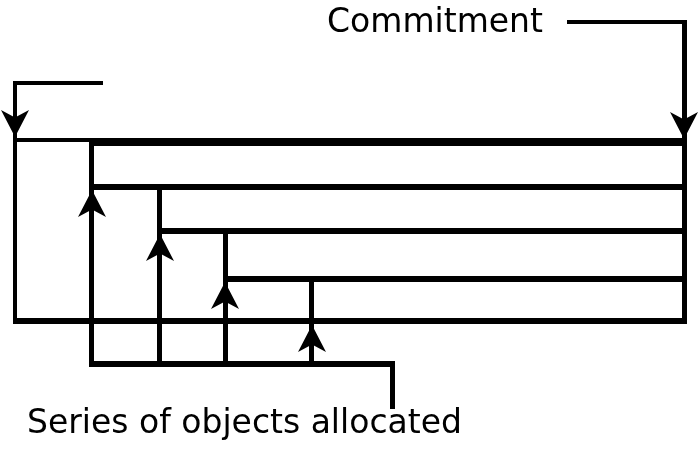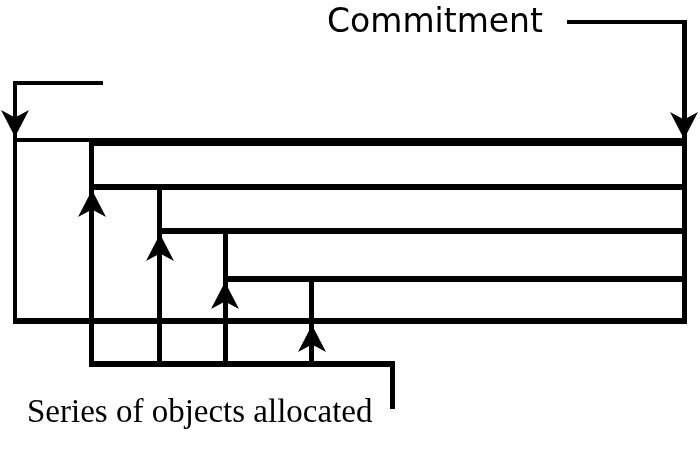--- a/index.html
+++ b/index.html
@@ -35,21 +35,21 @@
   .arrow svg { display: block; }
 </style>
 </head>
 <body>
 
 <div class="stage" style="--ink: #000000; --bg: #ffffff;">
 
   <div class="label" style="left:327px; top:1px;">Commitment</div>
 
 
-  <div class="label" style="left:27px; top:392px;font-family:Liberation Serif, serif;">Series of objects allocated</div>
+  <div class="label" style="left:27px; top:402px;">Series of objects allocated</div>
 
   <div class="seg" style="left:567px; top:20px; width:120px; height:4px;"></div>
 
   <div class="seg" style="left:13px; top:81px; width:90px; height:4px;"></div>
 
   <div class="seg" style="left:13px; top:81px; width:4px; height:243px;"></div>
   <div class="seg" style="left:682px; top:20px; width:5px; height:304px;"></div>
 
   <div class="seg" style="left:13px; top:138px; width:674px; height:4px;"></div>
   <div class="seg" style="left:89px; top:140px; width:598px; height:6px;"></div>

